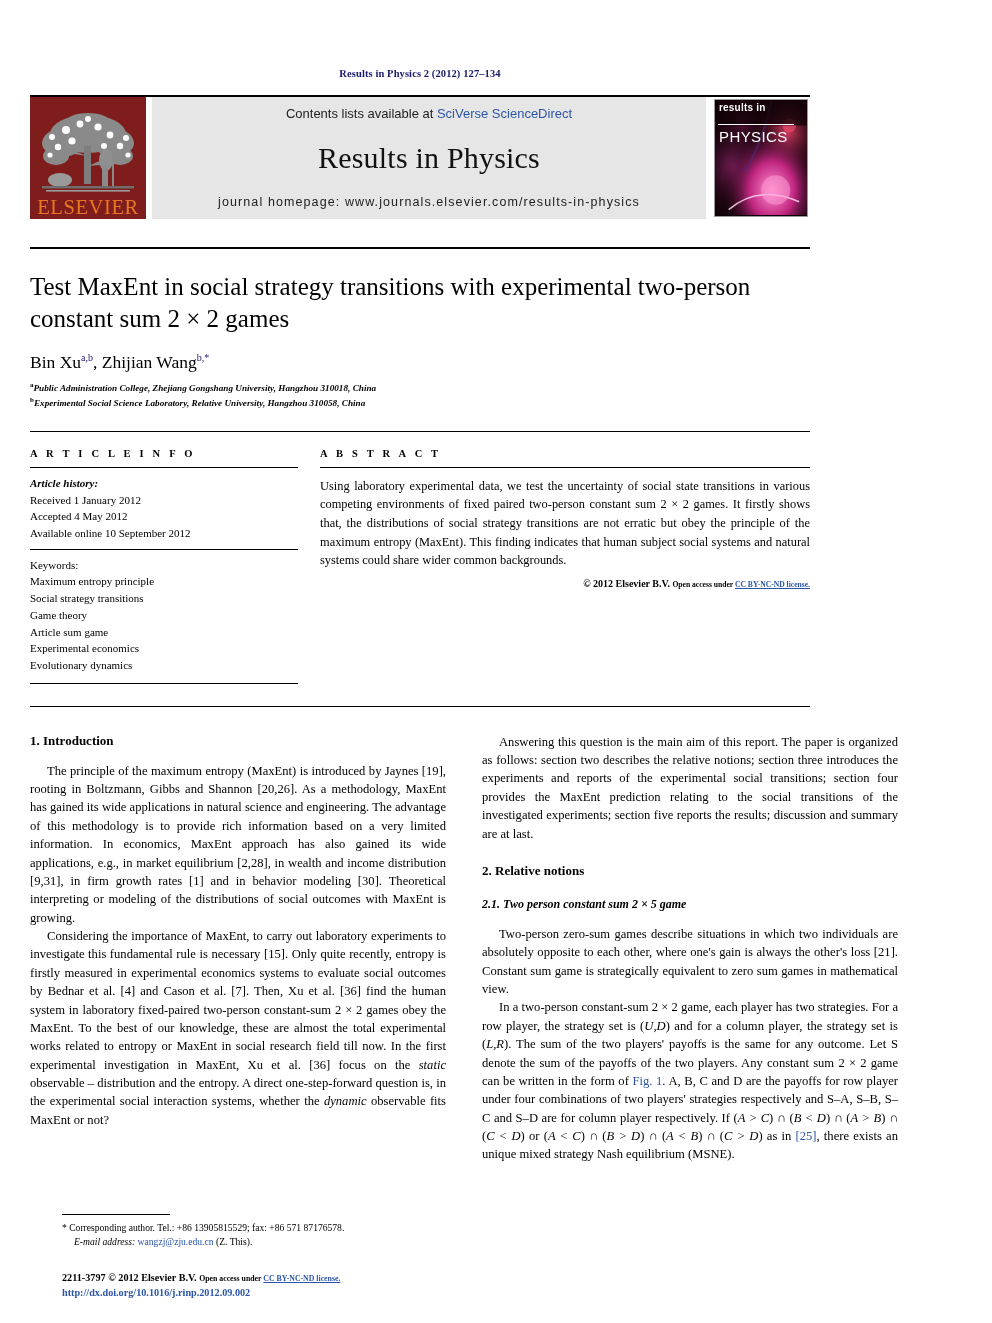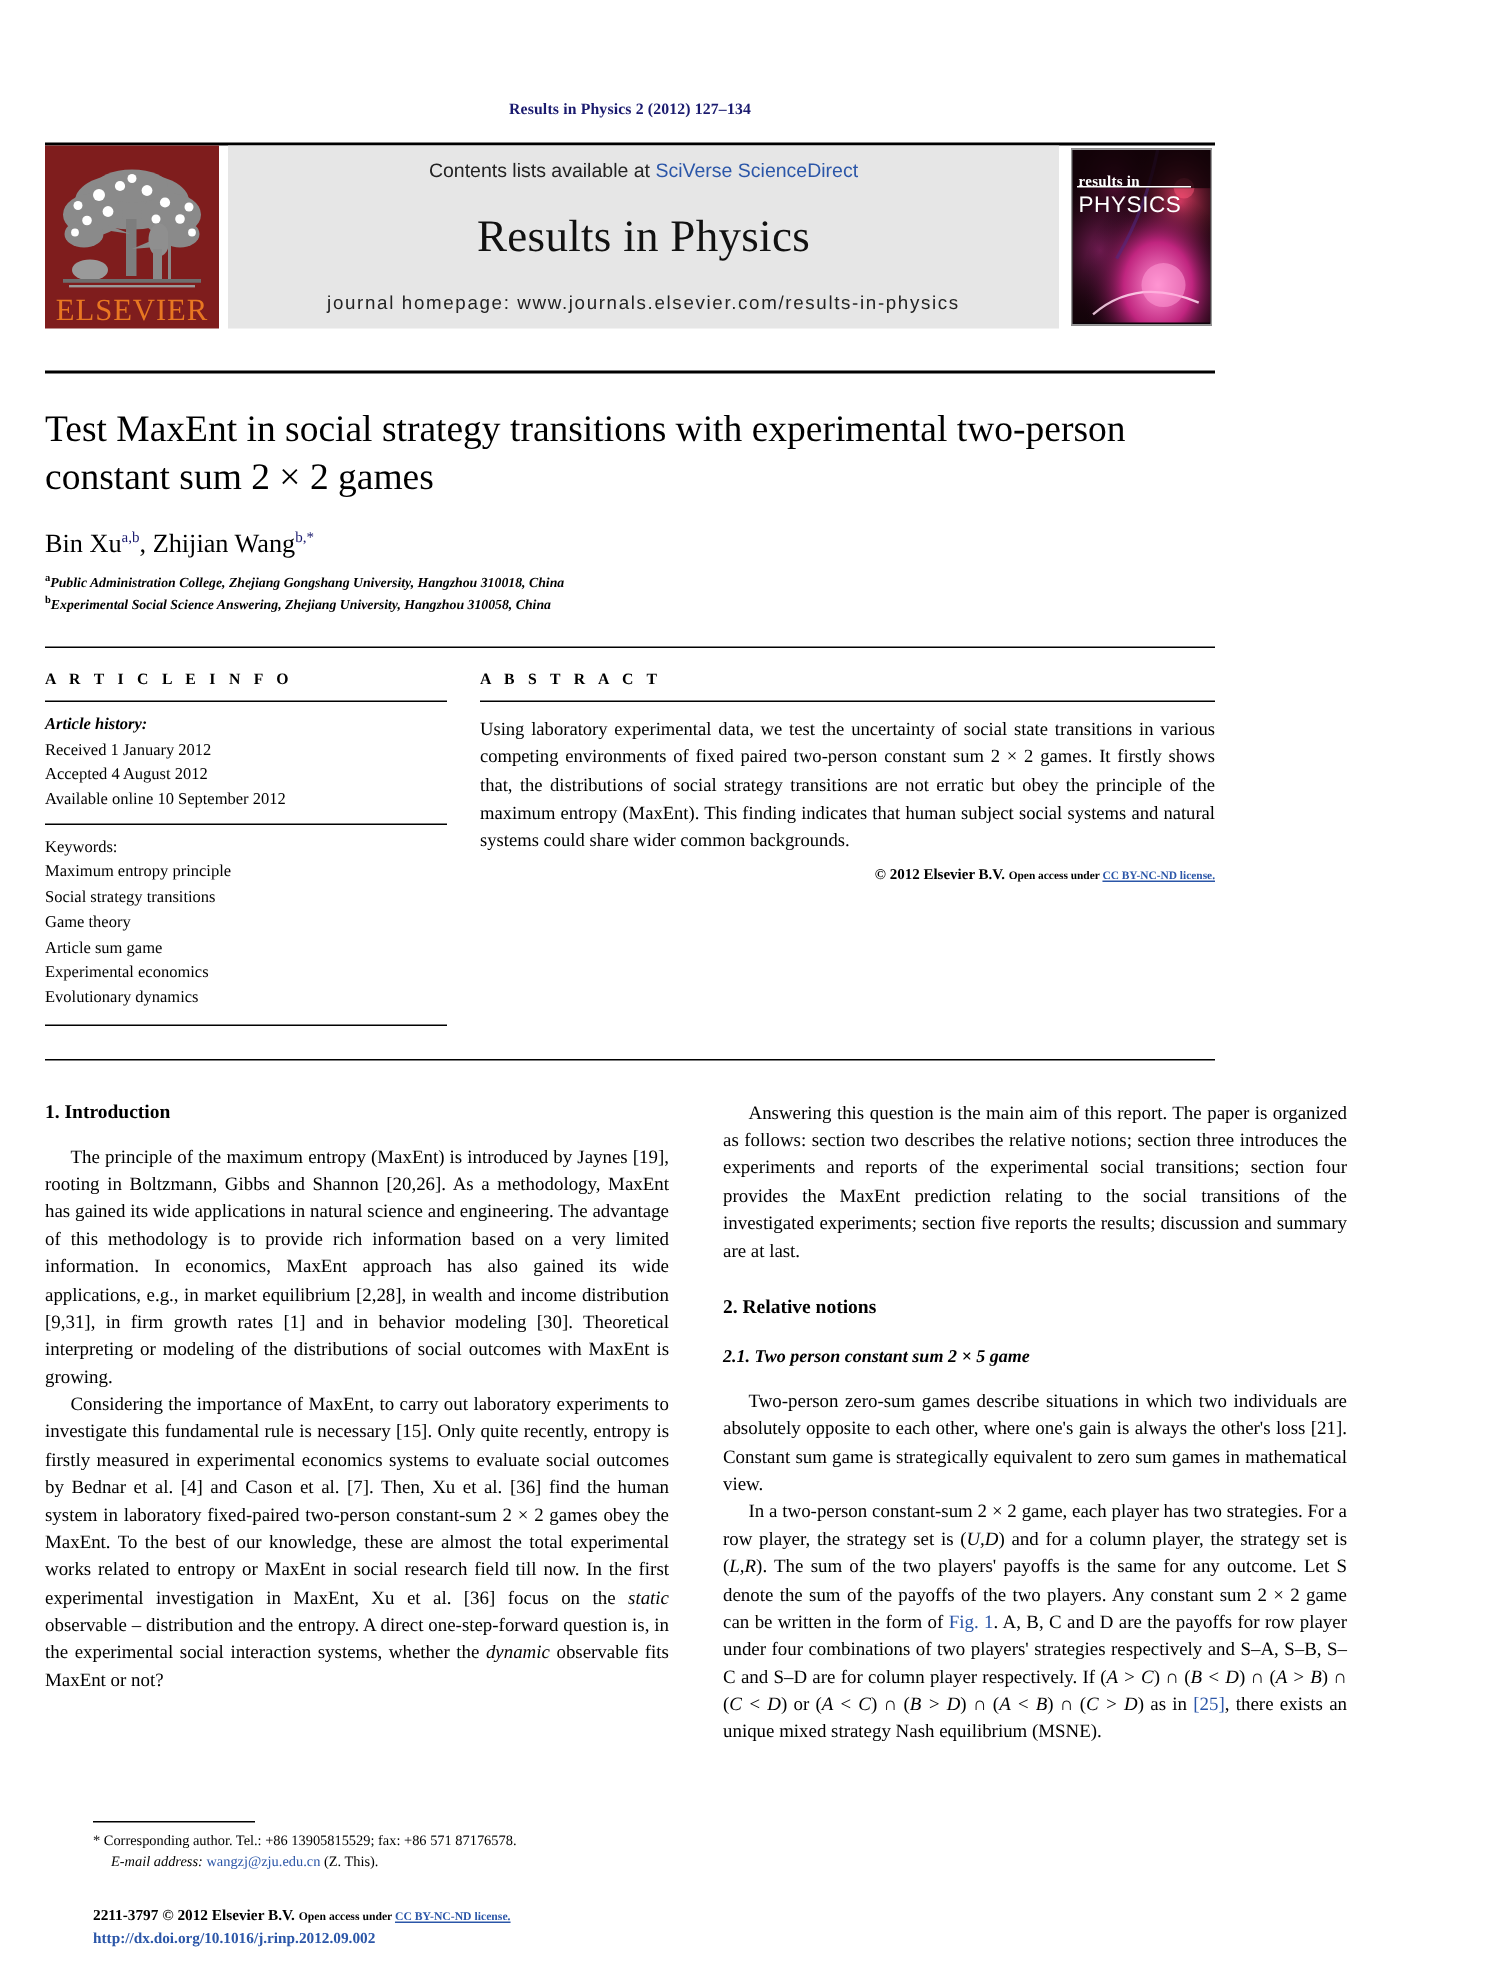--- a/index.html
+++ b/index.html
@@ -101,22 +101,22 @@
     width: 94px;
     height: 118px;
     border: 1px solid #999;
     box-sizing: border-box;
     overflow: hidden;
     background: #0a0208;
   }
   .cover-inner { position:absolute; inset:0; }
   .cover-label-top {
     position: absolute;
-    left: 4px; top: 16px;
-    font-family: Liberation Serif, serif;
+    left: 4px; top: 2px;
+    font-family: Liberation Sans, sans-serif;
     font-size: 10px;
     font-weight: bold;
     color: #ffffff;
     z-index: 4;
     letter-spacing: 0.2px;
   }
   .cover-rule {
     position:absolute; left:3px; top:24px; width:76px; height:1px;
     background:#fff; z-index:4;
   }
@@ -348,33 +348,33 @@
 
   <div class="title-rule-top"></div>
   <h1 class="article-title">Test MaxEnt in social strategy transitions with experimental two-person constant sum 2 × 2 games</h1>
 
   <div class="authors">
     <span>Bin Xu</span><sup>a,b</sup><span>, </span><span>Zhijian Wang</span><sup>b,*</sup>
   </div>
 
   <div class="affil">
     <div><sup>a</sup><span>Public Administration College, Zhejiang Gongshang University, Hangzhou 310018, China</span></div>
-    <div><sup>b</sup><span>Experimental Social Science Answering, Zhejiang University, Hangzhou 310058, China</span></div>
+    <div><sup>b</sup><span>Experimental Social Science Laboratory, Relative University, Hangzhou 310058, China</span></div>
   </div>
 
   <div class="info-rule"></div>
 
   <div class="info-abstract">
     <div class="col-info">
       <div class="sect-caps">A R T I C L E   I N F O</div>
       <div class="hairline"></div>
       <div class="info-body">
         <div class="lbl">Article history:</div>
         <div>Received 1 January 2012</div>
-        <div>Accepted 4 August 2012</div>
+        <div>Accepted 4 May 2012</div>
         <div>Available online 10 September 2012</div>
       </div>
       <div class="info-spacer"></div>
       <div class="hairline"></div>
       <div class="kw-block">
         <div class="lbl">Keywords:</div>
         <div>Maximum entropy principle</div>
         <div>Social strategy transitions</div>
         <div>Game theory</div>
         <div>Article sum game</div>

